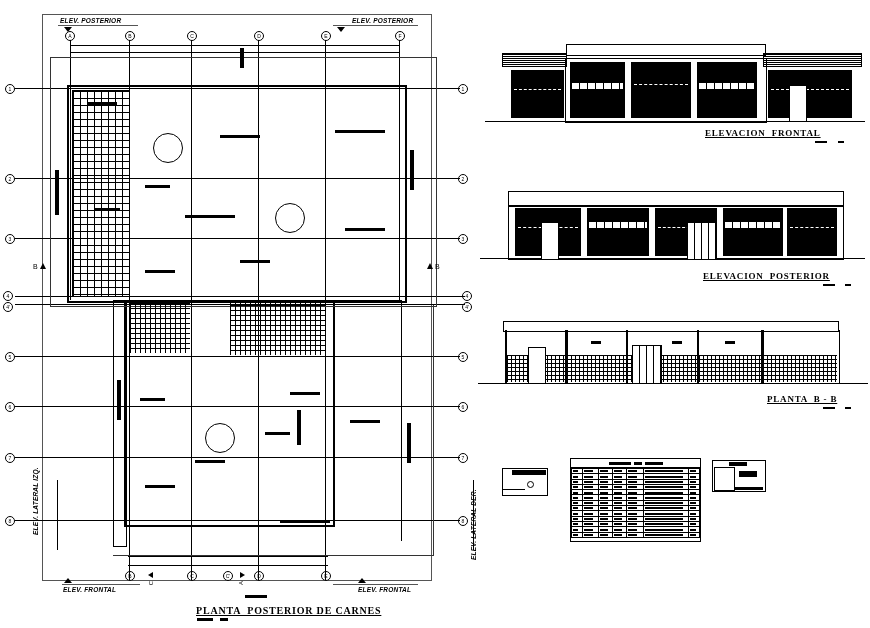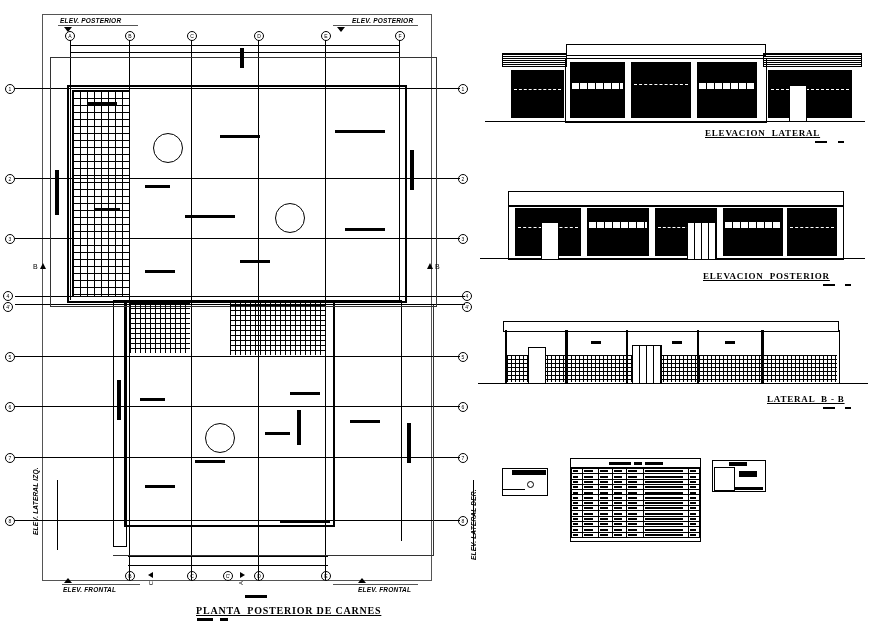--- a/index.html
+++ b/index.html
@@ -164,21 +164,21 @@
   <div class="abs" style="left:566px;top:44px;width:198px;height:10px;border:1px solid #000;"></div>
   <div class="abs" style="left:565px;top:58px;width:200px;height:63px;border:1px solid #000;"></div>
   <div class="panel" style="left:511px;top:70px;width:53px;height:48px;"></div>
   <div class="panel" style="left:570px;top:62px;width:55px;height:56px;"></div>
   <div class="panel" style="left:631px;top:62px;width:60px;height:56px;"></div>
   <div class="panel" style="left:697px;top:62px;width:60px;height:56px;"></div>
   <div class="panel" style="left:768px;top:70px;width:84px;height:48px;"></div>
   <div class="abs" style="left:572px;top:83px;width:51px;height:6px;background:repeating-linear-gradient(90deg,#fff 0 7px,#000 7px 8px);"></div>
   <div class="abs" style="left:699px;top:83px;width:56px;height:6px;background:repeating-linear-gradient(90deg,#fff 0 7px,#000 7px 8px);"></div>
   <div class="abs" style="left:789px;top:85px;width:16px;height:35px;background:#fff;border:1px solid #000;"></div>
-  <div class="abs title-serif" style="left:705px;top:128px;font-size:9px;white-space:pre;">ELEVACION  LATERAL</div>
+  <div class="abs title-serif" style="left:705px;top:128px;font-size:9px;white-space:pre;">ELEVACION  FRONTAL</div>
   <div class="ln" style="left:815px;top:141px;width:12px;height:2px;"></div>
   <div class="ln" style="left:838px;top:141px;width:6px;height:2px;"></div>
 </div>
 
 <div>
   <div class="ln" style="left:480px;top:258px;width:385px;height:1px;"></div>
   <div class="abs" style="left:508px;top:191px;width:334px;height:14px;border:1px solid #000;"></div>
   <div class="abs" style="left:508px;top:205px;width:334px;height:53px;border:1px solid #000;"></div>
   <div class="panel" style="left:515px;top:208px;width:66px;height:48px;"></div>
   <div class="panel" style="left:587px;top:208px;width:62px;height:48px;"></div>
@@ -201,21 +201,21 @@
   <div class="abs" style="left:507px;top:355px;width:330px;height:27px;background-image:linear-gradient(#000 1px,transparent 1px),linear-gradient(90deg,#000 1px,transparent 1px);background-size:4px 4px;"></div>
   <div class="ln" style="left:565px;top:330px;width:3px;height:53px;"></div>
   <div class="ln" style="left:626px;top:330px;width:2px;height:53px;"></div>
   <div class="ln" style="left:697px;top:330px;width:2px;height:53px;"></div>
   <div class="ln" style="left:761px;top:330px;width:3px;height:53px;"></div>
   <div class="abs" style="left:528px;top:347px;width:16px;height:35px;background:#fff;border:1px solid #000;"></div>
   <div class="abs" style="left:632px;top:345px;width:28px;height:37px;background:repeating-linear-gradient(90deg,#fff 0 6px,#000 6px 7px),#fff;border:1px solid #000;"></div>
   <div class="tag" style="left:591px;top:341px;width:10px;"></div>
   <div class="tag" style="left:672px;top:341px;width:10px;"></div>
   <div class="tag" style="left:725px;top:341px;width:10px;"></div>
-  <div class="abs title-serif" style="left:767px;top:394px;font-size:9px;white-space:pre;">LATERAL  B - B</div>
+  <div class="abs title-serif" style="left:767px;top:394px;font-size:9px;white-space:pre;">PLANTA  B - B</div>
   <div class="ln" style="left:823px;top:407px;width:12px;height:2px;"></div>
   <div class="ln" style="left:845px;top:407px;width:6px;height:2px;"></div>
 </div>
 
 <div class="abs" style="left:502px;top:468px;width:44px;height:26px;border:1px solid #000;">
   <div class="ln" style="left:9px;top:1px;width:34px;height:5px;"></div>
   <div class="circle" style="left:24px;top:12px;width:5px;height:5px;"></div>
   <div class="ln" style="left:0;top:20px;width:22px;height:1px;"></div>
 </div>
 

